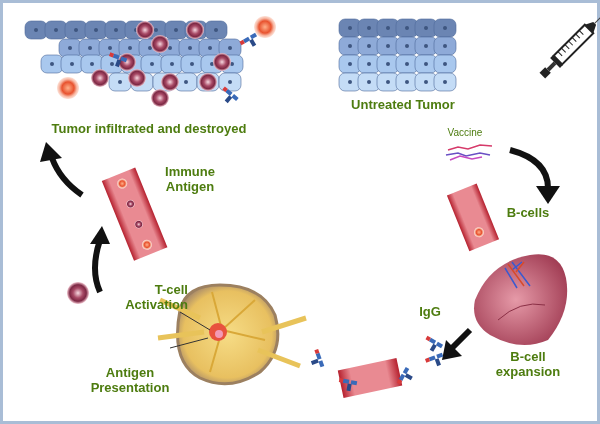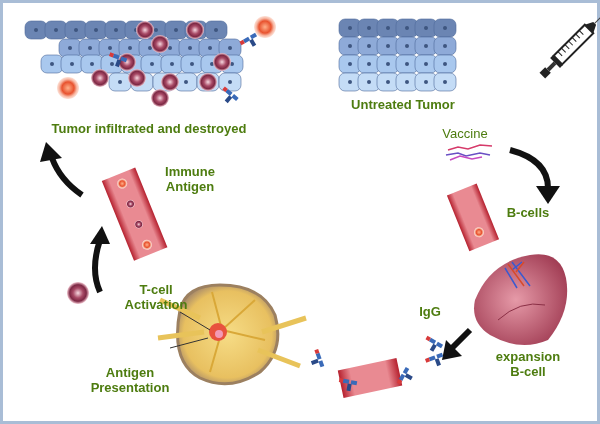--- a/index.html
+++ b/index.html
@@ -1,21 +1,21 @@
 <!DOCTYPE html>
 <html><head>
 <meta charset="utf-8">
 <style>
   html, body { margin:0; padding:0; background:#fff; }
   body { width:600px; height:424px; position:relative; overflow:hidden; font-family:"Liberation Sans", sans-serif; }
   #frame { position:absolute; left:0; top:0; width:594px; height:418px; border:3px solid #a9bdd6; background:#fff; }
   svg { position:absolute; left:0; top:0; }
   .lbl { position:absolute; font-weight:bold; color:#4d7c0f; text-align:center; line-height:1.15; }
   .lbl-l { font-size:13px; }
-  .lbl-s { font-size:13px; font-weight:normal; }
+  .lbl-s { font-size:10px; font-weight:normal; }
 </style>
 </head>
 <body>
 
 <div id="frame"></div>
 
 <svg width="600" height="424" viewBox="0 0 600 424">
   <defs>
     <radialGradient id="tc" cx="50%" cy="50%" r="50%">
       <stop offset="0" stop-color="#f6d8e0"></stop>
@@ -308,25 +308,25 @@
 </svg>
 
 <div class="lbl lbl-l" style="left:24px;top:122px;width:250px;">Tumor infiltrated and destroyed</div>
 <div class="lbl lbl-l" style="left:338px;top:98px;width:130px;">Untreated Tumor</div>
 <div class="lbl lbl-s" style="left:440px;top:127px;width:50px;">Vaccine</div>
 <div class="lbl lbl-l" style="left:150px;top:165px;width:80px;">
   <div>Immune</div>
   <div>Antigen</div>
 </div>
 <div class="lbl lbl-l" style="left:498px;top:206px;width:60px;">B-cells</div>
-<div class="lbl lbl-l" style="left:116px;top:283px;width:80px;">
+<div class="lbl lbl-l" style="left:108px;top:283px;width:80px;text-align:right;">
   <div>T-cell</div>
   <div>Activation</div>
 </div>
 <div class="lbl lbl-l" style="left:410px;top:305px;width:40px;">IgG</div>
 <div class="lbl lbl-l" style="left:80px;top:352px;width:100px;margin-top:14px;">
   <div>Antigen</div>
   <div>Presentation</div>
 </div>
 <div class="lbl lbl-l" style="left:488px;top:350px;width:80px;">
+  <div>B-cell</div>
   <div>expansion</div>
-  <div>B-cell</div>
 </div>
 
 </body></html>

